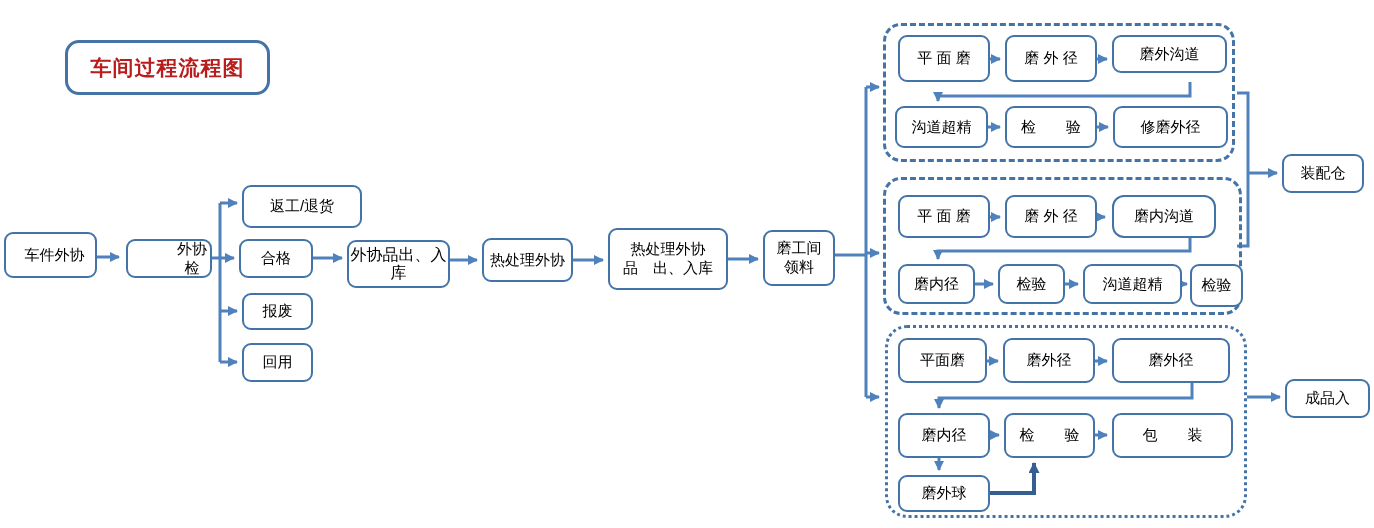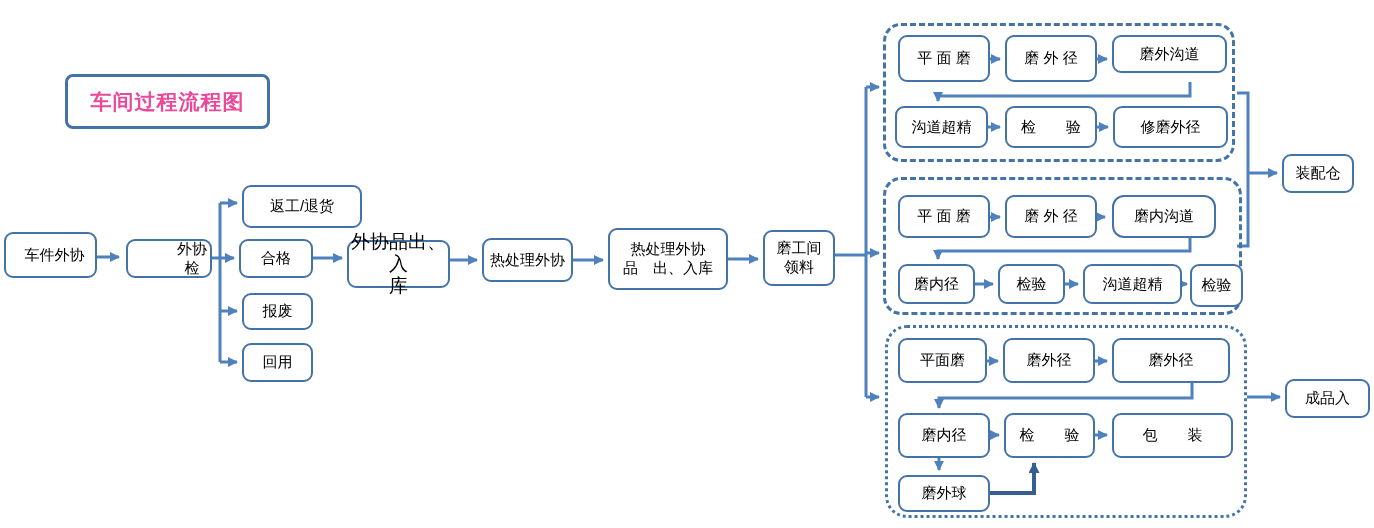--- a/index.html
+++ b/index.html
@@ -14,30 +14,30 @@
   }
   #connectors{position:absolute;left:0;top:0;width:1374px;height:528px;z-index:1;}
   .node{
     position:absolute;z-index:3;box-sizing:border-box;
     background:#fff;border:2.5px solid var(--border);border-radius:9px;
     display:flex;align-items:center;justify-content:center;text-align:center;
     font-size:15px;color:#000;line-height:1.25;white-space:pre-line;
   }
   .title-box{
     position:absolute;z-index:3;box-sizing:border-box;
-    background:#fff;border:3px solid var(--border);border-radius:8px;
+    background:#fff;border:3px solid var(--border);border-radius:14px;
     display:flex;align-items:center;justify-content:center;
-    font-size:21px;font-weight:bold;color:#ec4899;letter-spacing:1px;margin-top:34px;
+    font-size:21px;font-weight:bold;color:#b91c1c;letter-spacing:1px;
   }
   .group{
     position:absolute;z-index:2;box-sizing:border-box;background:transparent;
   }
   .group.dashed{border:3px dashed var(--border);border-radius:18px;}
   .group.dotted{border:3px dotted var(--border);border-radius:22px;}
-  .tight{line-height:1.15;font-size:19px;}
+  .tight{line-height:1.15;font-size:16px;}
 </style>
 </head>
 <body>
 
 <div id="stage">
 
   <svg id="connectors" viewBox="0 0 1374 528" xmlns="http://www.w3.org/2000/svg">
     <defs>
       <marker id="ar" viewBox="0 0 10 10" refX="9" refY="5" markerWidth="11" markerHeight="10" orient="auto" markerUnits="userSpaceOnUse">
         <path d="M0,0 L10,5 L0,10 Z" fill="#4F81BD"></path>
@@ -128,16 +128,16 @@
 
   <div class="group dotted" style="left:885px;top:325px;width:362px;height:193px;"></div>
   <div class="node" style="left:898px;top:338px;width:89px;height:45px;">平面磨</div>
   <div class="node" style="left:1003px;top:338px;width:92px;height:45px;">磨外径</div>
   <div class="node" style="left:1112px;top:338px;width:118px;height:45px;">磨外径</div>
   <div class="node" style="left:898px;top:413px;width:92px;height:45px;">磨内径</div>
   <div class="node" style="left:1004px;top:413px;width:91px;height:45px;">检　　验</div>
   <div class="node" style="left:1112px;top:413px;width:121px;height:45px;">包　　装</div>
   <div class="node" style="left:898px;top:475px;width:92px;height:37px;">磨外球</div>
 
-  <div class="node" style="left:1282px;top:154px;width:72px;height:39px;">装配仓</div>
+  <div class="node" style="left:1282px;top:154px;width:82px;height:39px;">装配仓</div>
   <div class="node" style="left:1285px;top:379px;width:85px;height:39px;">成品入</div>
 
 </div>
 
 </body></html>

